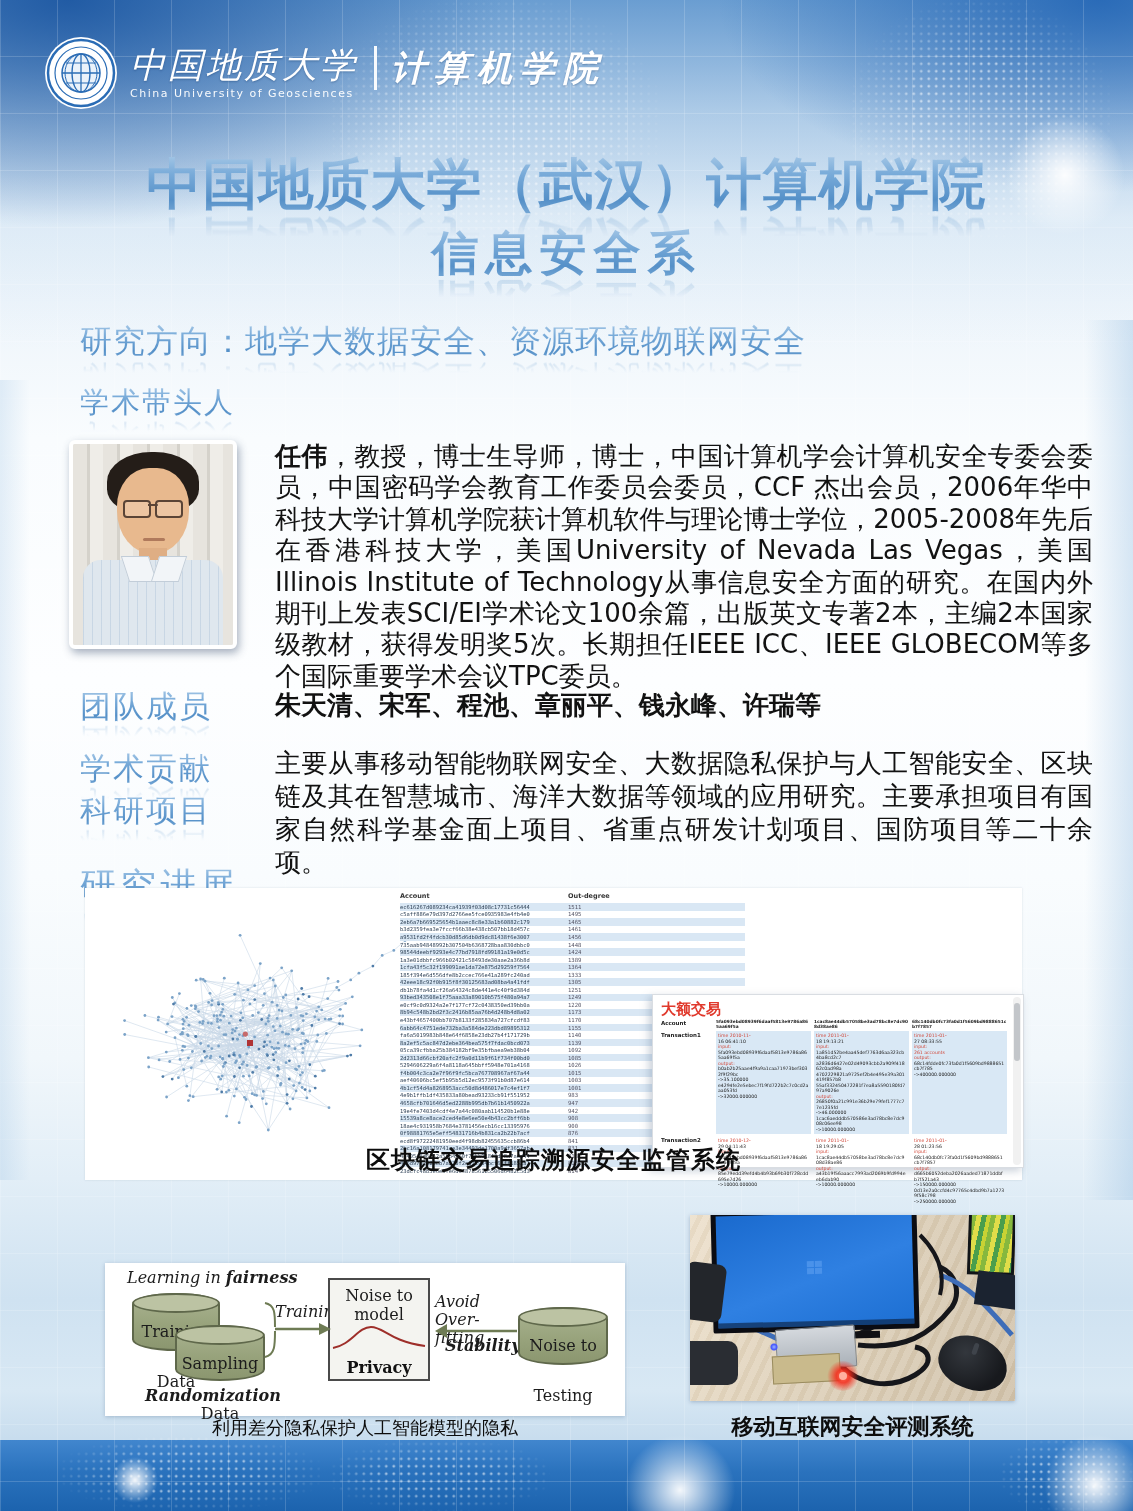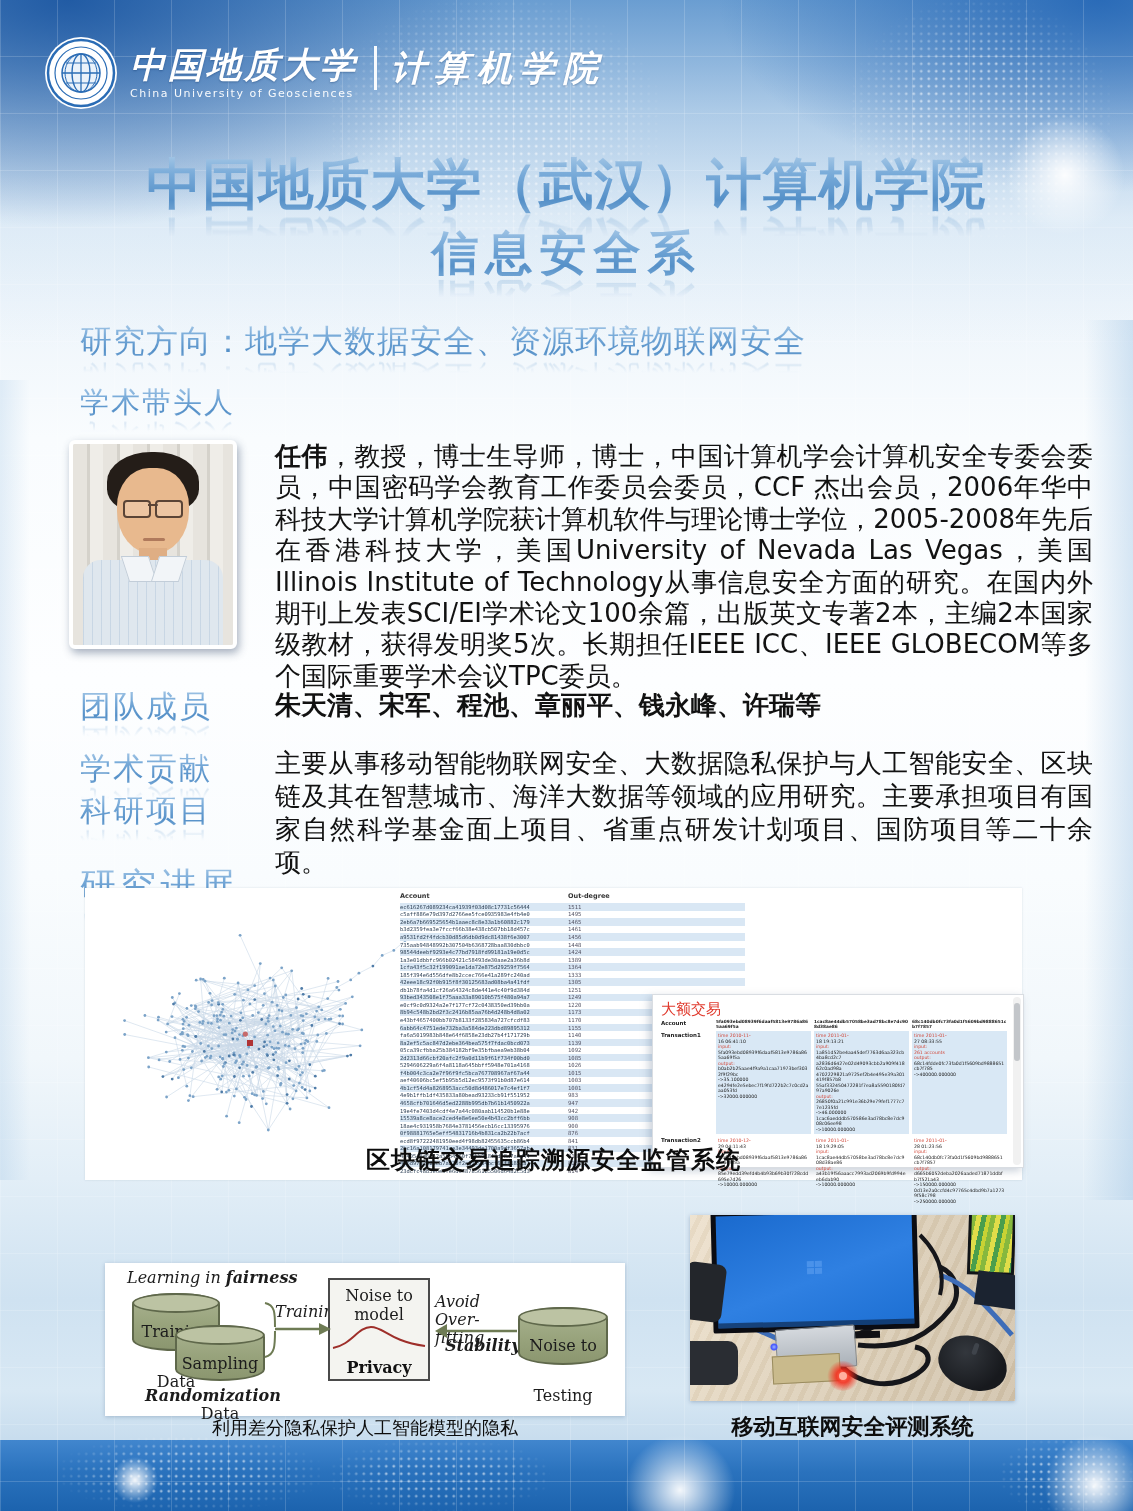--- a/index.html
+++ b/index.html
@@ -29,21 +29,21 @@
     background-size:7.5px 7.5px;
     -webkit-mask-image:radial-gradient(ellipse at center,#000 35%,transparent 75%);
             mask-image:radial-gradient(ellipse at center,#000 35%,transparent 75%);}
   .glow{position:absolute;pointer-events:none;border-radius:50%;
     background:radial-gradient(circle, rgba(255,255,255,.95) 0%, rgba(255,255,255,0) 65%);}
   .edge-tint{position:absolute;pointer-events:none;}
   
   .logo{position:absolute;left:44px;top:36px;display:flex;align-items:center;color:#fff;}
   .emblem{width:74px;height:74px;flex:0 0 auto;}
   .logo-text{margin-left:12px;}
-  .logo-cn{font-family:"DejaVu Serif","Liberation Serif",serif;font-weight:bold;font-size:35px;
+  .logo-cn{font-family:"DejaVu Serif","Liberation Serif",serif;font-weight:normal;font-size:35px;
     line-height:36px;letter-spacing:3px;text-shadow:0 1px 2px rgba(0,40,90,.35);font-style:italic;}
   .logo-en{font-size:11px;letter-spacing:1.5px;margin-top:4px;opacity:.95;}
   .logo-divider{width:3px;height:44px;background:#fff;margin:0 14px 10px 16px;opacity:.95;}
   .logo-college{font-family:"DejaVu Serif","Liberation Serif",serif;font-weight:bold;font-size:35px;
     letter-spacing:8px;margin-bottom:10px;text-shadow:0 1px 2px rgba(0,40,90,.35);font-style:italic;}
   
   .grad-text{
     font-family:"DejaVu Serif","Liberation Serif",serif;
     background:linear-gradient(180deg,#b3d0ea 0%,#79abd9 35%,#5590c8 70%,#86b3dc 100%);
     -webkit-background-clip:text;background-clip:text;color:transparent;
@@ -96,21 +96,21 @@
   .acct-table{position:absolute;left:315px;top:4px;width:345px;font-family:"DejaVu Sans Mono","Liberation Mono",monospace;}
   .acct-head{display:flex;height:11px;font-size:6.5px;font-weight:bold;color:#333;
     font-family:"DejaVu Sans","Liberation Sans",sans-serif;}
   .acct-row{display:flex;height:7.55px;align-items:center;overflow:hidden;}
   .acct-row:nth-child(odd){background:#d9e7f4;}
   .acct-hash{width:168px;font-size:5.4px;color:#2e4156;white-space:nowrap;overflow:hidden;}
   .acct-deg{width:60px;font-size:5.6px;color:#556;}
   .acct-head .acct-hash,.acct-head .acct-deg{font-size:6.5px;color:#333;font-family:inherit;}
   .tx-panel{position:absolute;left:567px;top:106px;width:372px;height:174px;background:#fff;
     border:1px solid #d9dde2;box-shadow:-3px 3px 8px rgba(100,120,145,.35);padding:5px 16px 4px 8px;box-sizing:border-box;}
-  .tx-title{color:#e0392c;font-weight:normal;font-size:15px;line-height:18px;}
+  .tx-title{color:#e0392c;font-weight:bold;font-size:15px;line-height:18px;}
   .tx-grid{display:grid;grid-template-columns:52px 1fr 1fr 1fr;column-gap:3px;row-gap:2px;margin-top:1px;}
   .tx-label{font-size:5.5px;font-weight:600;color:#222;padding-top:1px;}
   .tx-acct{font-size:4.3px;font-weight:bold;color:#1d1d1d;word-break:break-all;line-height:5px;}
   .tx-cell{font-size:4.6px;line-height:5.5px;color:#222;word-break:break-all;padding:2px 2px;}
   .tx-cell .red{color:#d2483a;}
   .tx-scroll{position:absolute;right:2px;top:2px;bottom:2px;width:8px;background:#f1f1f1;border-radius:4px;}
   .tx-thumb{position:absolute;left:1px;top:6px;width:6px;height:58px;background:#c3c6ca;border-radius:3px;}
   .fig1-caption{position:absolute;left:85px;top:1144px;width:937px;text-align:center;
     font-size:24px;font-weight:bold;color:#0d0d0d;letter-spacing:1px;}
   

